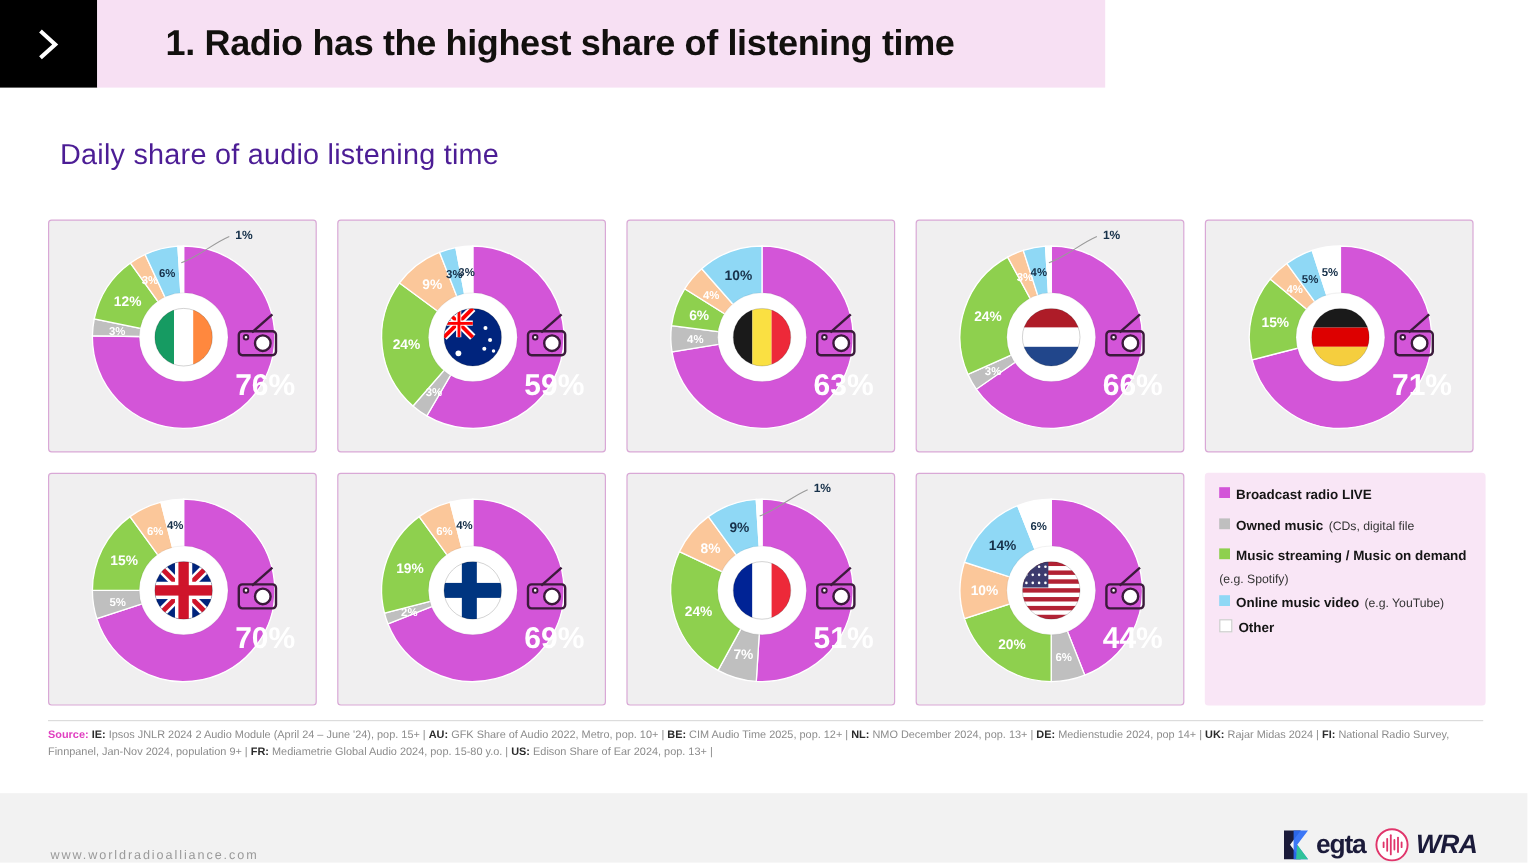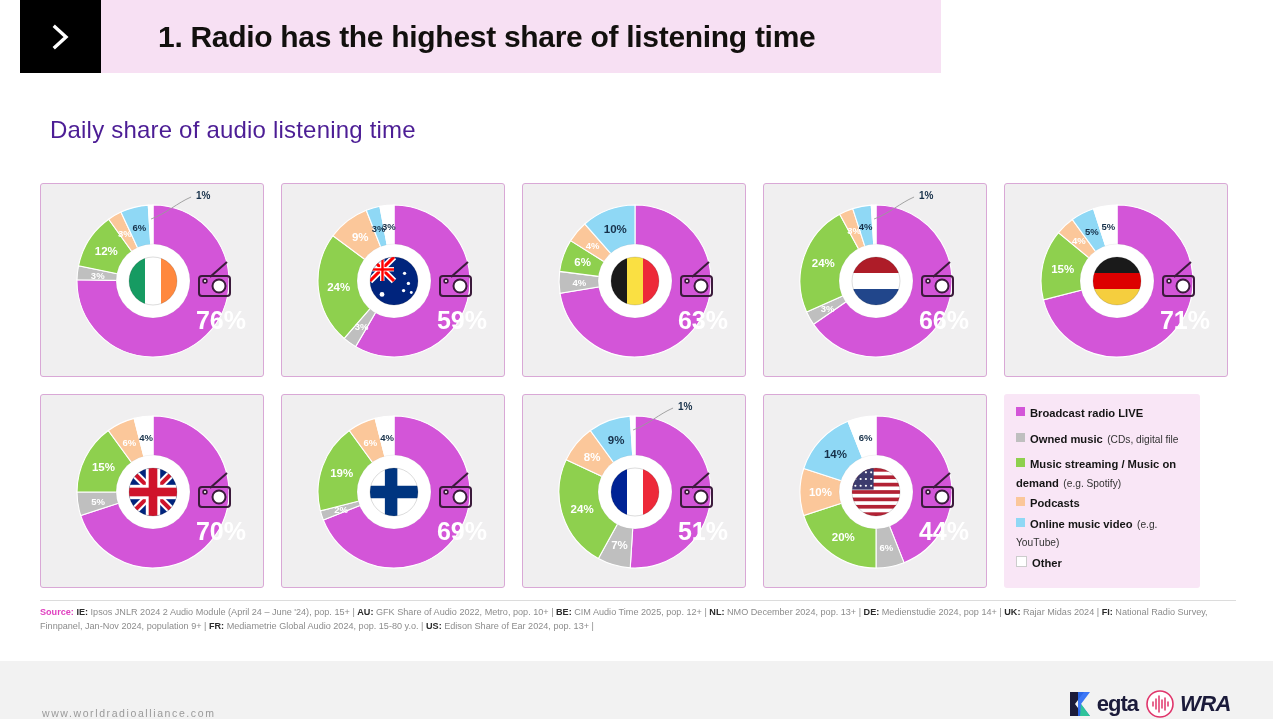--- a/index.html
+++ b/index.html
@@ -4,21 +4,21 @@
 <style>
   html,body{margin:0;padding:0;}
   body{
     width:1273px;height:719px;
     background:#ffffff;
     font-family:"Liberation Sans", sans-serif;
     overflow:hidden;
     position:relative;
   }
   
-  .header{position:absolute;left:0;top:0;width:921px;height:73px;display:flex;padding-left:20px;}
+  .header{position:absolute;left:0;top:0;width:921px;height:73px;display:flex;}
   .hdr-arrow{width:81px;height:73px;background:#000000;display:flex;align-items:center;justify-content:center;}
   .hdr-arrow svg{display:block;}
   .hdr-title-wrap{flex:1;height:73px;background:#f7e0f3;display:flex;align-items:center;}
   .hdr-title{
     font-size:30px;font-weight:bold;color:#12100e;
     letter-spacing:-0.3px;padding-left:57px;white-space:nowrap;
   }
   
   .subtitle{
     position:absolute;left:50px;top:116px;
@@ -31,21 +31,21 @@
     width:224px;height:194px;
     background:#f0eff0;
     border:1.5px solid #d9a8d6;
     border-radius:3px;
     position:relative;
     box-sizing:border-box;
   }
   .card svg{position:absolute;left:0;top:0;}
   
   .legend-card{
-    width:196px;height:194px;
+    width:234px;height:194px;
     background:#f9e6f6;
     border-radius:3px;
     box-sizing:border-box;
     padding:9px 10px 0 12px;
     position:relative;
     overflow:hidden;
   }
   .lg-row{display:block;margin-bottom:2px;line-height:1.16;}
   .lg-sw{
     display:inline-block;width:9px;height:9px;vertical-align:middle;
@@ -452,21 +452,20 @@
           <text x="101.58159890903366" y="46.38482885948493" font-family="Liberation Sans, sans-serif" font-size="9.5" font-weight="bold" fill="#17314a" text-anchor="middle">6%</text>
           <text x="205" y="145" font-family="Liberation Sans, sans-serif" font-size="25" font-weight="bold" fill="#ffffff" text-anchor="end">44%</text>
         </svg>
       </div>
     <div class="legend-card">
         <div class="lg-row"><span class="lg-sw" style="background:#d355d8;"></span><span class="lg-b">Broadcast radio LIVE</span></div>
         <div class="lg-gap"></div>
         <div class="lg-row"><span class="lg-sw" style="background:#bfbfbf;"></span><span class="lg-b">Owned music</span> <span class="lg-n">(CDs, digital file</span></div>
         <div class="lg-gap"></div>
         <div class="lg-row"><span class="lg-sw" style="background:#8ed04e;"></span><span class="lg-b">Music streaming / Music on demand</span> <span class="lg-n">(e.g. Spotify)</span></div>
-        <div class="lg-row"><span class="lg-sw" style="background:#fbc79a;"></span><span class="lg-b">Podcasts</span></div>
         <div class="lg-row"><span class="lg-sw" style="background:#8fd8f5;"></span><span class="lg-b">Online music video</span> <span class="lg-n">(e.g. YouTube)</span></div>
         <div class="lg-row"><span class="lg-sw" style="background:#ffffff;border:1px solid #ccc;"></span><span class="lg-b">Other</span></div>
       </div>
   </div>
 </div>
 
 <div class="src-divider"></div>
 <div class="source"><span class="src-lbl">Source:</span> <b>IE:</b> <span>Ipsos JNLR 2024 2 Audio Module (April 24 – June '24), pop. 15+</span> | <b>AU:</b> <span>GFK Share of Audio 2022, Metro, pop. 10+</span> | <b>BE:</b> <span>CIM Audio Time 2025, pop. 12+</span> | <b>NL:</b> <span>NMO December 2024, pop. 13+</span> | <b>DE:</b> <span>Medienstudie 2024, pop 14+</span> | <b>UK:</b> <span>Rajar Midas 2024</span> | <b>FI:</b> <span>National Radio Survey, Finnpanel, Jan-Nov 2024, population 9+</span> | <b>FR:</b> <span>Mediametrie Global Audio 2024, pop. 15-80 y.o.</span> | <b>US:</b> <span>Edison Share of Ear 2024, pop. 13+</span> |</div>
 
 <div class="footer">

